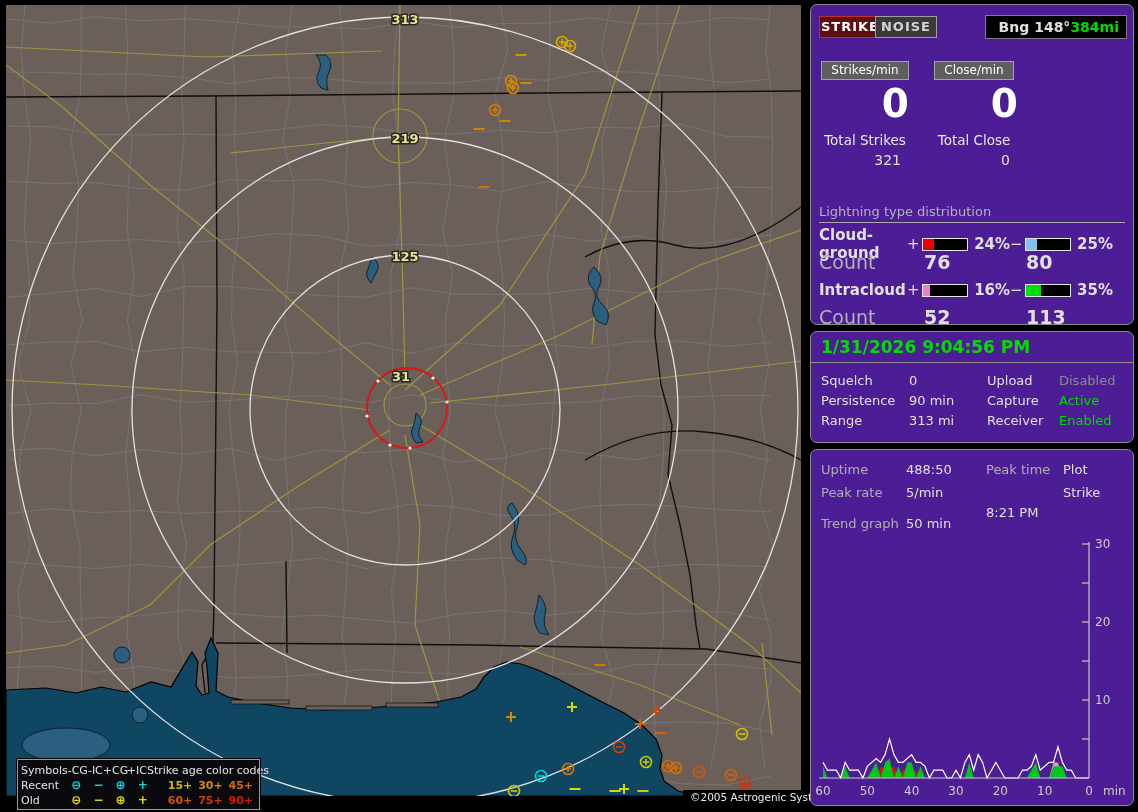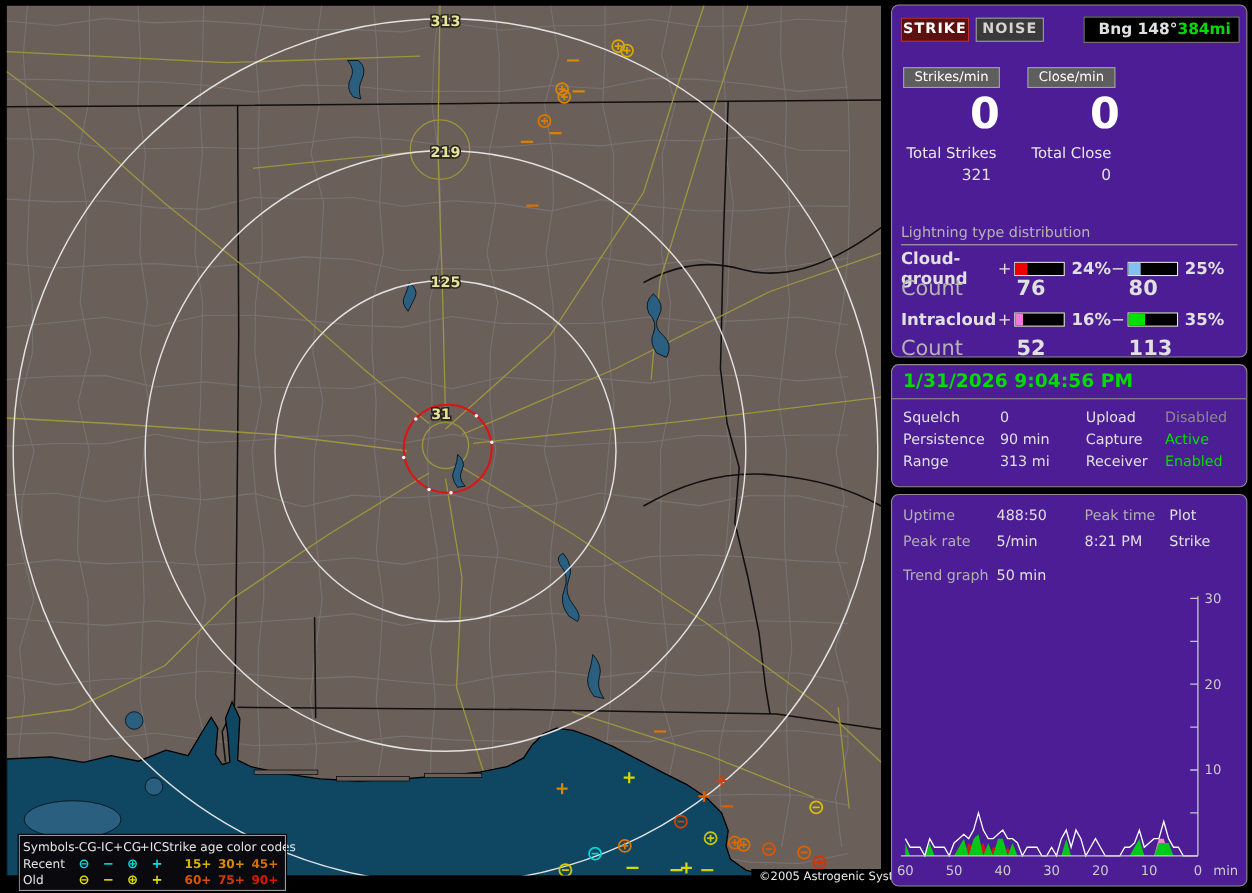--- a/index.html
+++ b/index.html
@@ -27,21 +27,21 @@
   .panel { position:absolute; left:810px; width:324px; background:#4c1d95;
     border:1px solid #8c8c8c; border-radius:7px; color:#e0e0e0; }
   #panel-top    { top:4px;   height:321px; }
   #panel-status { top:331px; height:112px; }
   #panel-stats  { top:449px; height:357px; }
 
   .btn { display:inline-block; text-align:center; font-weight:bold; cursor:default; }
   #strike-btn { position:absolute; left:8px; top:11px; width:62px; height:22px;
     background:#5c1010; border:1px solid #c03030; color:#fff; font-size:13px;
     line-height:20px; letter-spacing:1px; }
-  #noise-btn { position:absolute; left:76px; top:11px; width:62px; height:22px;
+  #noise-btn { position:absolute; left:64px; top:11px; width:62px; height:22px;
     background:#3a3a3a; border:1px solid #9e9e9e; color:#d4d4d4; font-size:13px;
     line-height:20px; letter-spacing:1px; }
   #bng-box { position:absolute; right:6px; top:10px; width:142px; height:24px;
     background:#000; border:1px solid #7e7e7e; display:flex; align-items:center;
     justify-content:flex-end; padding:0 7px; font-weight:bold; font-size:14px; }
   #bng-box .mi { color:#00dc00; }
 
   .cnt-col { position:absolute; top:56px; height:118px; }
   #cnt-1 { left:8px;  width:92px; }
   #cnt-2 { left:117px; width:92px; }
@@ -71,21 +71,21 @@
   #date-rule { position:absolute; left:0; right:0; top:30px; border-bottom:1px solid #8c8c8c; }
   .st-row { position:absolute; left:0; right:0; font-size:13px; }
   .st-row .l1 { position:absolute; left:10px; }
   .st-row .v1 { position:absolute; left:98px; }
   .st-row .l2 { position:absolute; left:176px; }
   .st-row .v2 { position:absolute; left:248px; }
 
   .stat-row { position:absolute; left:0; right:0; font-size:13px; }
   .stat-row .c1 { position:absolute; left:10px;  color:#b0b0b0; }
   .stat-row .c2 { position:absolute; left:95px; }
-  .stat-row .c3 { position:absolute; left:175px; }
+  .stat-row .c3 { position:absolute; left:175px;margin-top:20px; }
   .stat-row .c3dim { position:absolute; left:175px; color:#b0b0b0; }
   .stat-row .c4 { position:absolute; left:252px; }
 
   #trend-svg { position:absolute; left:2px; top:88px; }
 </style>
 </head>
 <body>
 
 <div id="stage">
 

